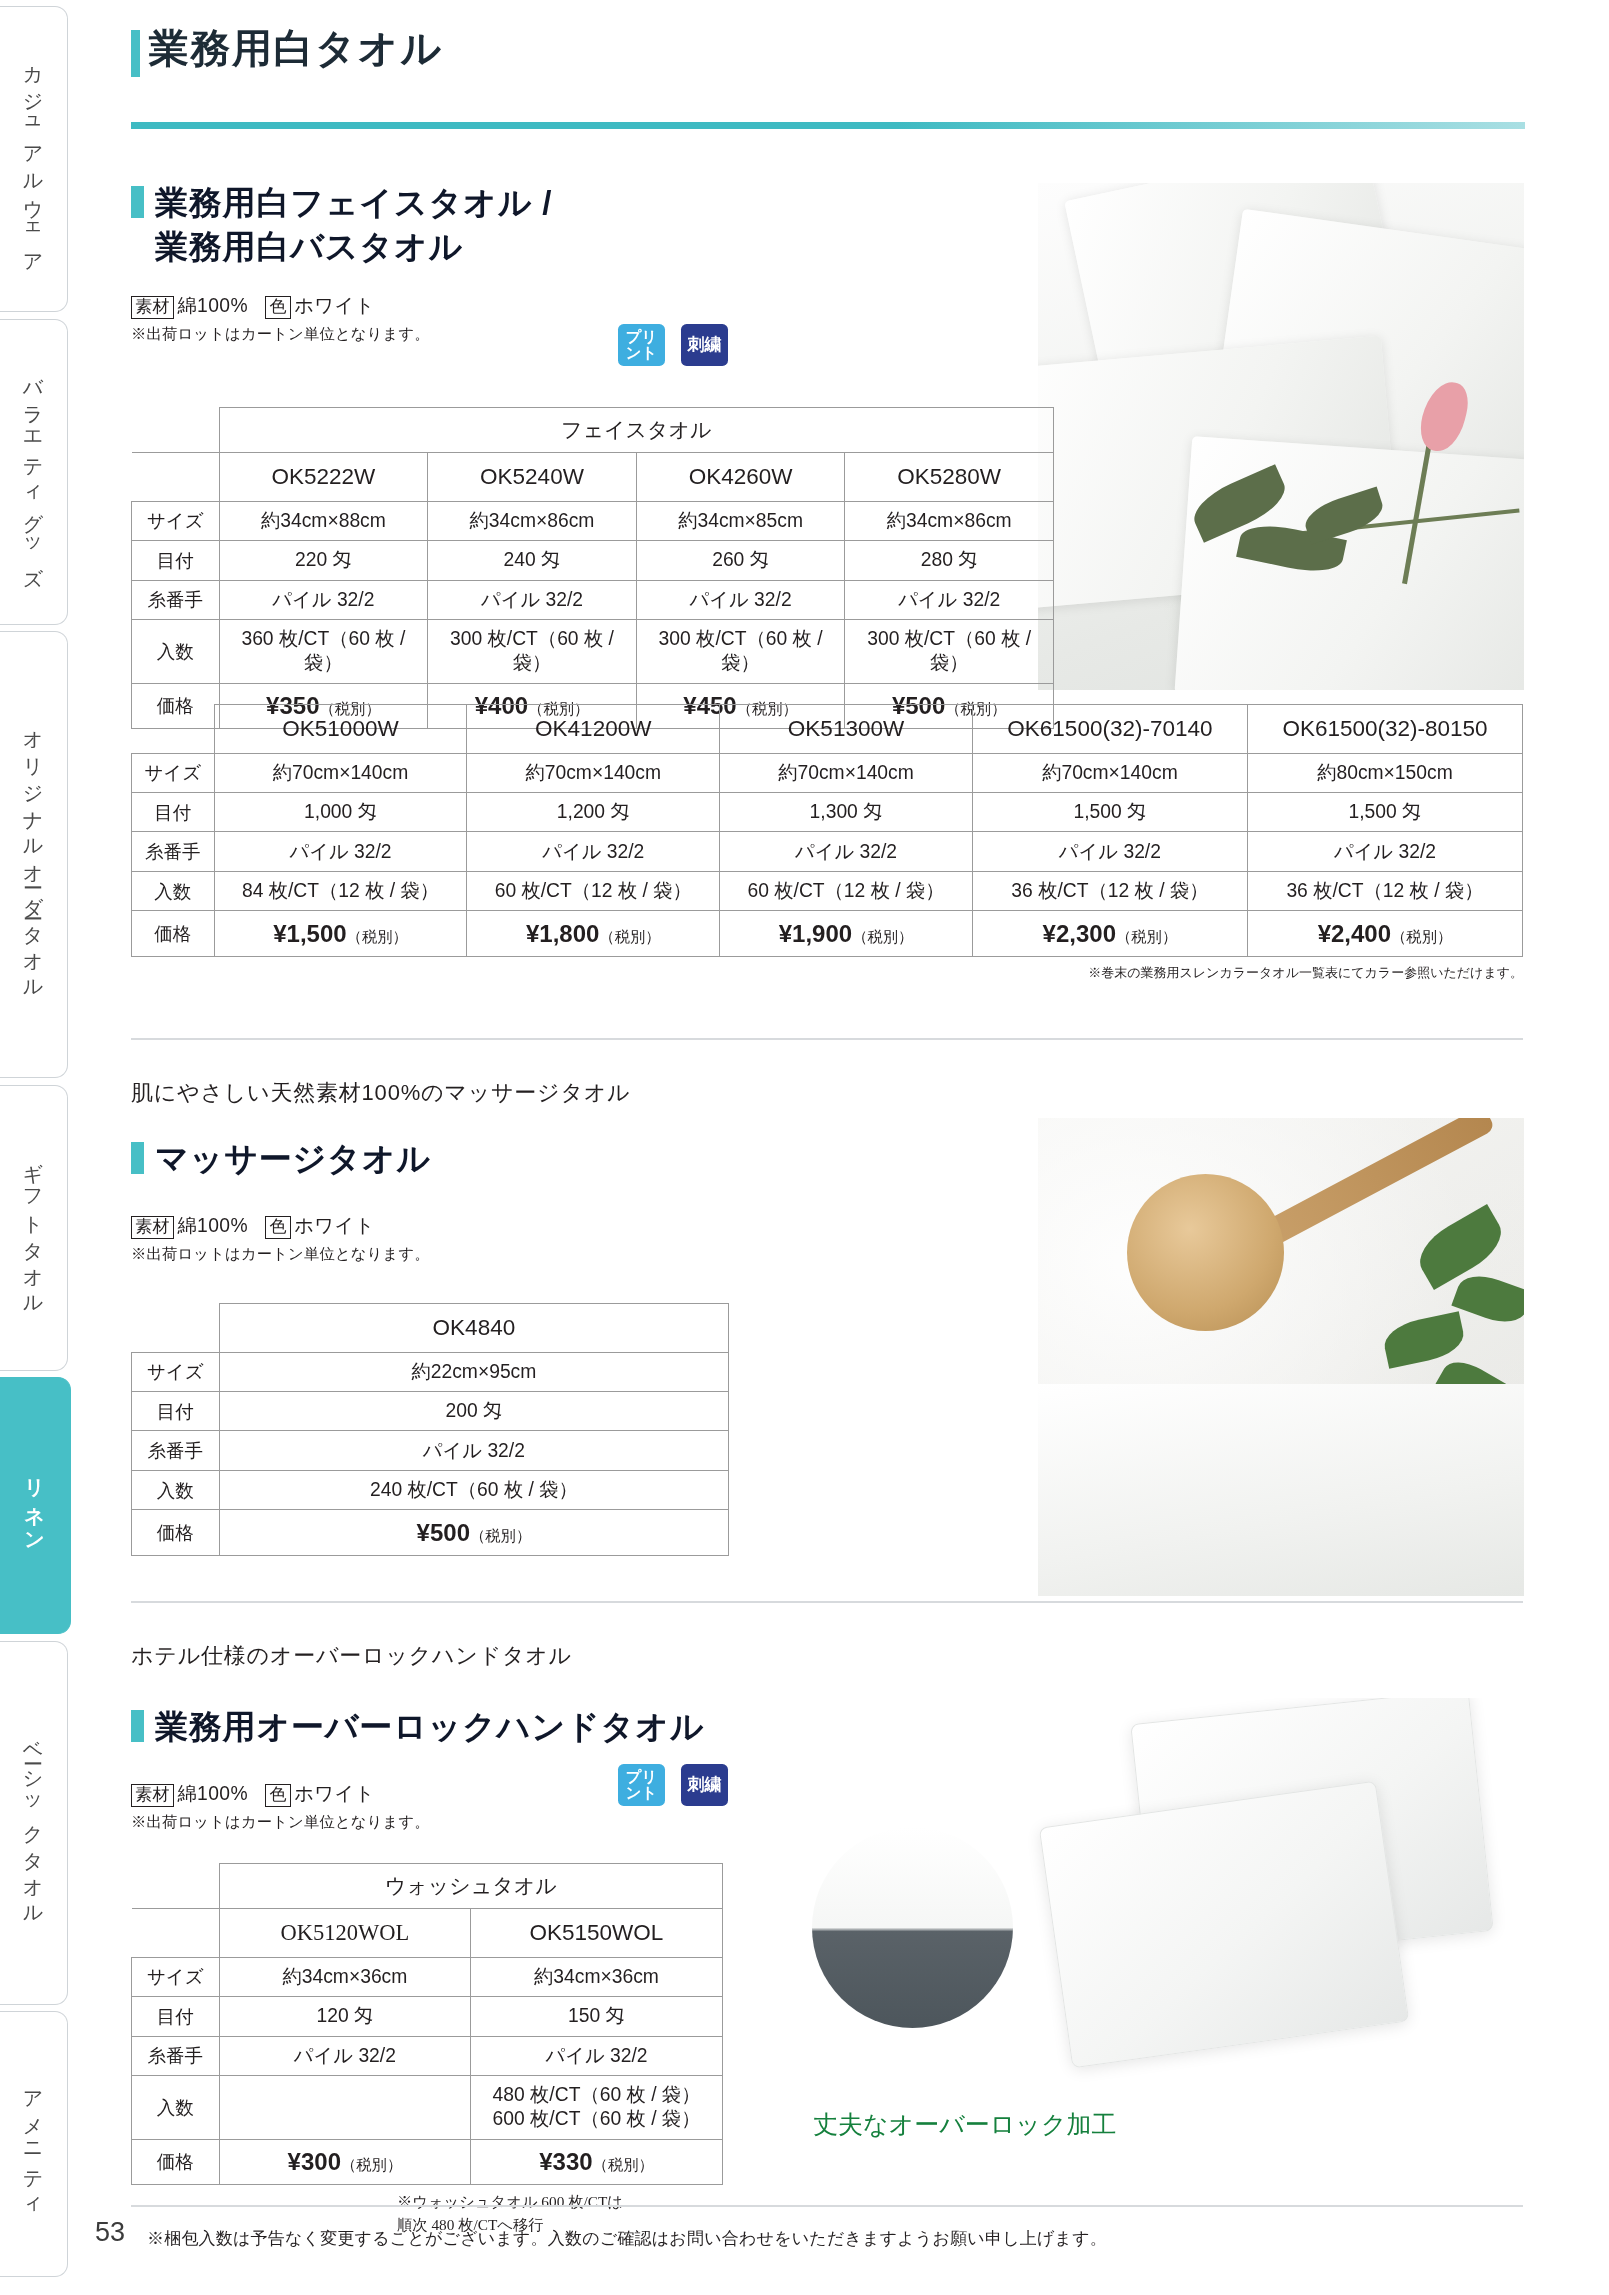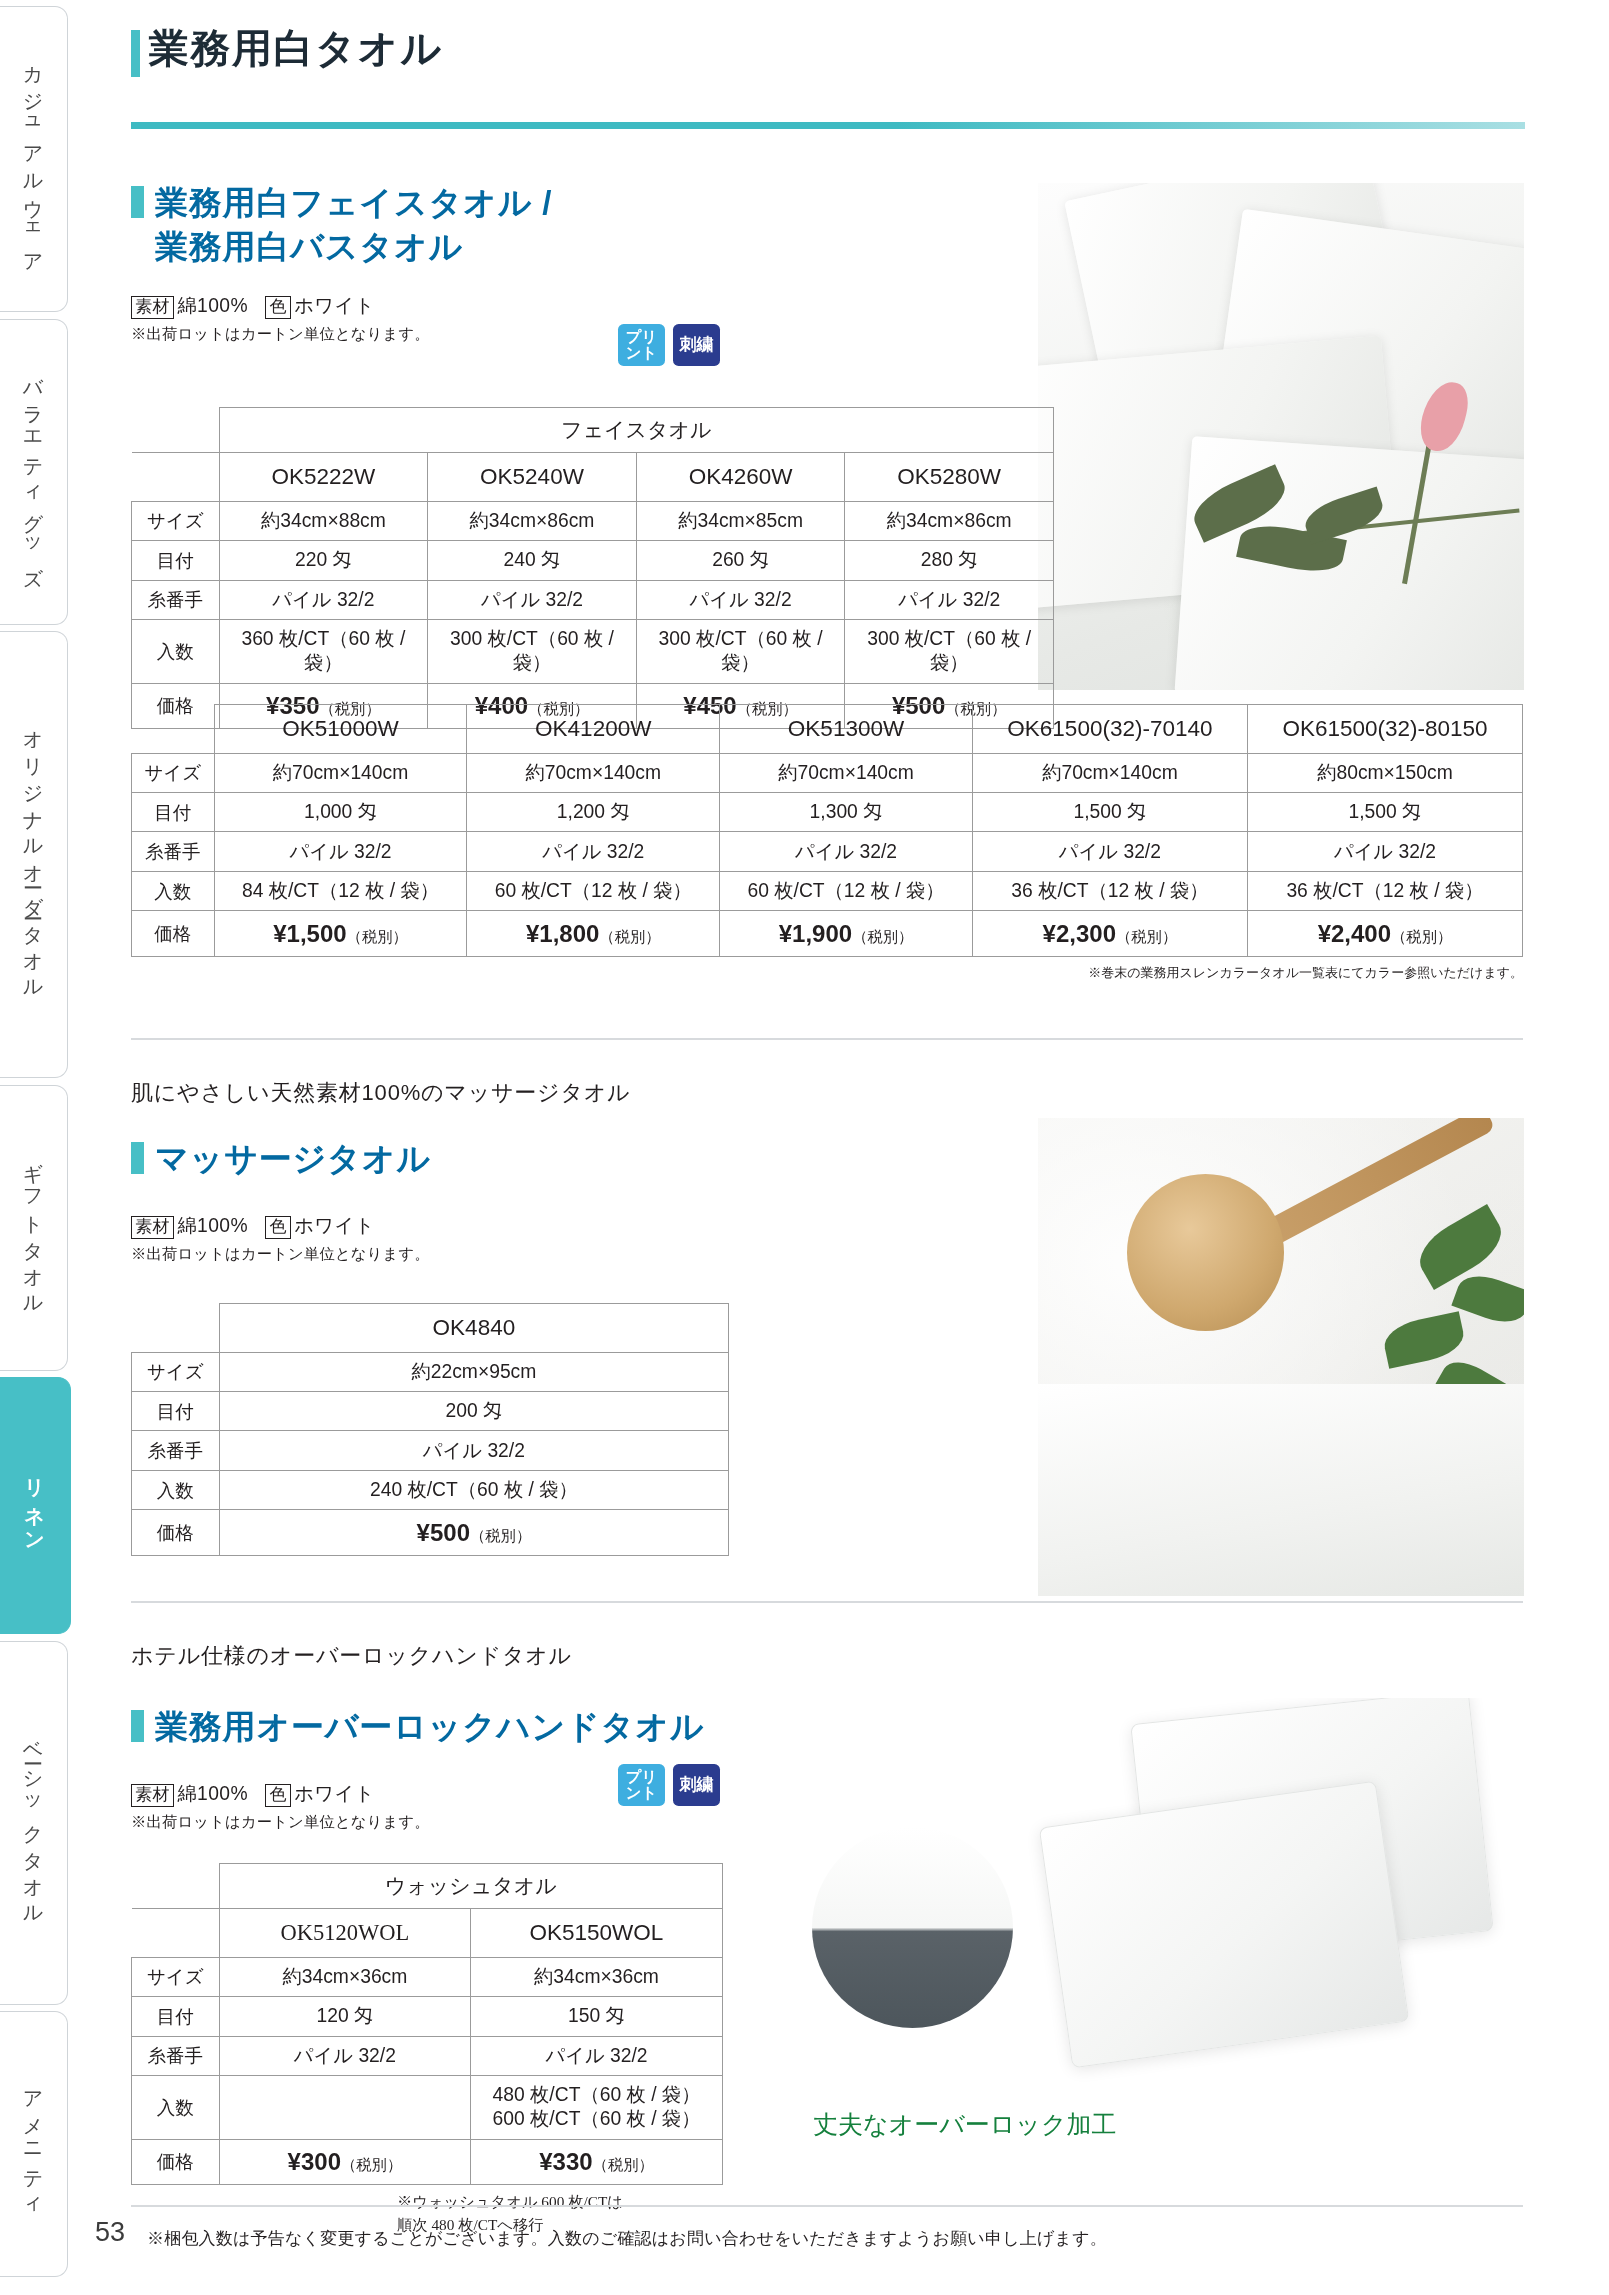--- a/index.html
+++ b/index.html
@@ -95,21 +95,21 @@
     font-size: 22px;
     color: #231f20;
     letter-spacing: 0.8px;
   }
 
   .sec-title {
     position: relative;
     padding-left: 24px;
     font-size: 33px;
     font-weight: bold;
-    color: #0369a1;
+    color: #0f172a;
     line-height: 1.32;
     letter-spacing: 0.8px;
   }
   .sec-title .bar {
     position: absolute;
     left: 0;
     top: 4.8px;
     width: 13px;
     height: 32px;
     background: #47bfc6;
@@ -130,21 +130,21 @@
     line-height: 1.1;
   }
   .note-small {
     font-size: 15.3px;
     color: #231f20;
     margin-top: 4.8px;
     letter-spacing: 0.2px;
   }
 
   
-  .badges { position: absolute; display: flex; gap: 8px; }
+  .badges { position: absolute; display: flex; gap: 16px; }
   .badge {
     width: 47px;
     height: 42px;
     border-radius: 5.6px;
     color: #ffffff;
     font-size: 15.3px;
     font-weight: bold;
     display: flex;
     align-items: center;
     justify-content: center;

